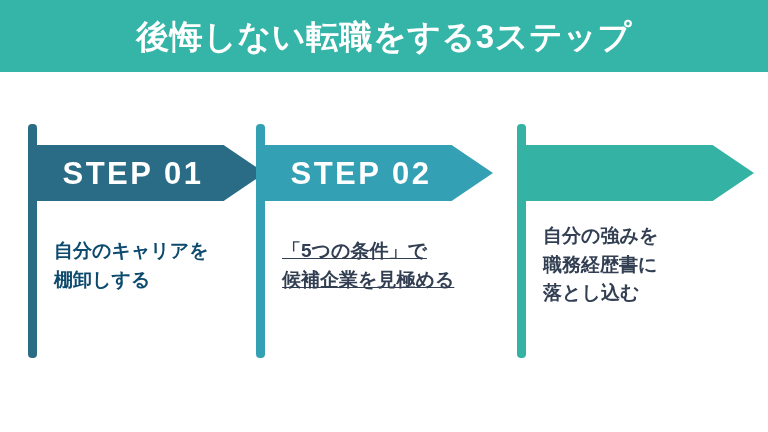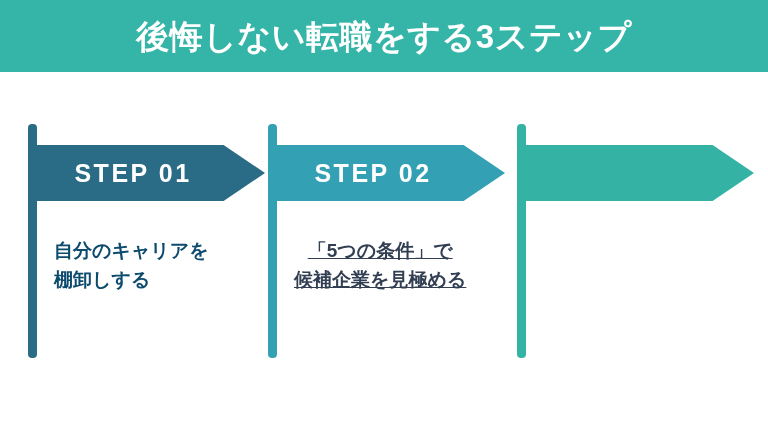--- a/index.html
+++ b/index.html
@@ -44,21 +44,21 @@
     top: 72px;
     width: 768px;
     height: 360px;
   }
   .step-col {
     position: absolute;
     top: 0;
     height: 360px;
   }
   .step-col.c1 { left: 28px;  width: 248px; }
-  .step-col.c2 { left: 268px; width: 246px; text-align: center; }
+  .step-col.c2 { left: 256px; width: 246px; }
   .step-col.c3 { left: 517px; width: 245px; }
 
   
   .pole {
     position: absolute;
     left: 0;
     top: 52px;
     width: 9px;
     height: 234px;
     border-radius: 4px;
@@ -79,21 +79,21 @@
     position: absolute;
     left: 0;
     top: 0;
     width: 100%;
     height: 100%;
     clip-path: polygon(0 0, 82% 0, 100% 50%, 82% 100%, 0 100%);
   }
   .banner .label {
     position: relative;
     color: #ffffff;
-    font-size: 25px;
+    font-size: 31px;
     font-weight: bold;
     letter-spacing: 2.5px;
     line-height: 1;
     margin-right: 34px;
     white-space: nowrap;
   }
 
   
   .step-body {
     position: absolute;
@@ -139,15 +139,20 @@
       <span class="line">「5つの条件」で</span>
       <span class="line">候補企業を見極める</span>
     </div>
   </div>
 
   <div class="step-col c3">
     <div class="pole" style="background: rgb(52, 179, 165);"></div>
     <div class="banner">
       <div class="shape" style="background: rgb(52, 179, 165);"></div>
     </div>
+    <div class="step-body three-line" style="color: rgb(50, 63, 82);">
+      <span class="line">自分の強みを</span>
+      <span class="line">職務経歴書に</span>
+      <span class="line">落とし込む</span>
+    </div>
   </div>
 
 </div>
 
 </body></html>

